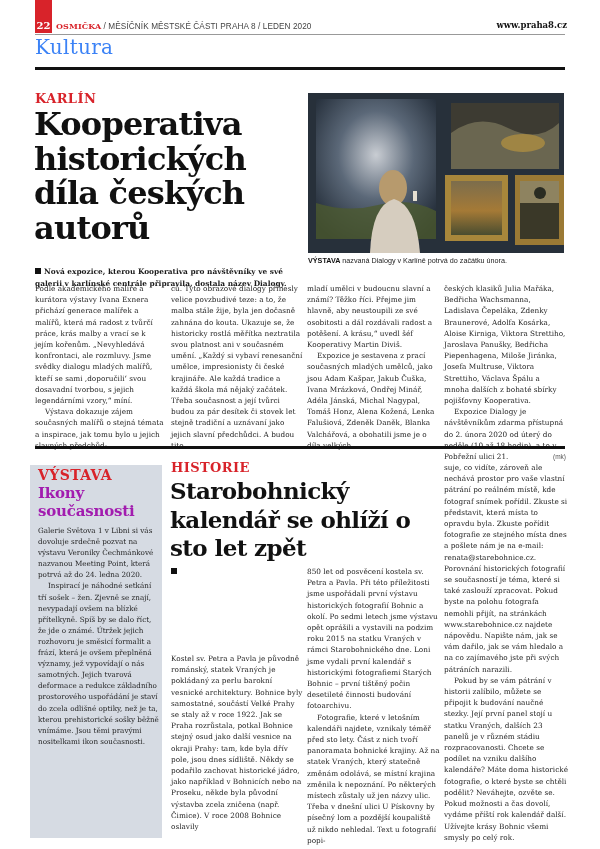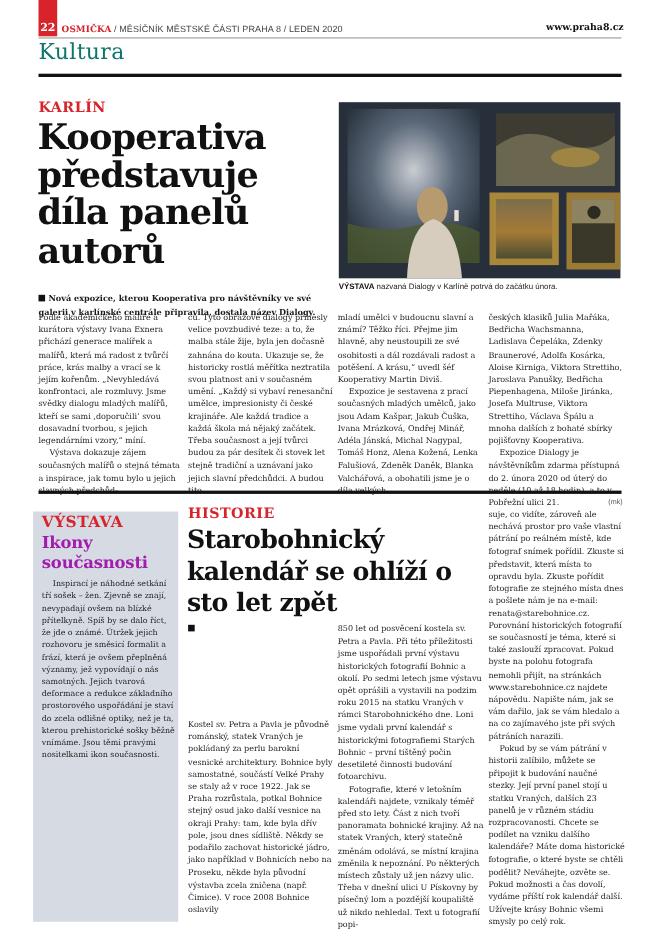--- a/index.html
+++ b/index.html
@@ -6,21 +6,21 @@
   body { width: 600px; height: 849px; position: relative; overflow: hidden; font-family: "DejaVu Serif", serif; color: #1a1a1a; }
   .abs { position: absolute; }
 
   
   .page-tab { left: 35px; top: 0; width: 17px; height: 33px; background: #d8232a; }
   .page-num { left: 35px; top: 18px; width: 17px; height: 15px; color: #fff; font-family: "DejaVu Serif", serif; font-weight: bold; font-size: 10px; line-height: 15px; text-align: center; }
   .mast { left: 56px; top: 21px; font-family: "Liberation Sans", sans-serif; font-size: 8.2px; color: #444; letter-spacing: 0.1px; white-space: nowrap; text-align: center; }
   .mast .brand { color: #d8232a; font-weight: bold; font-family: "DejaVu Serif", serif; font-size: 8px; }
   .web { right: 33px; top: 20px; font-family: "DejaVu Serif", serif; font-weight: bold; font-size: 8.5px; color: #111; }
   .rule-thin { left: 35px; top: 34px; width: 530px; height: 1px; background: #999; }
-  .section { left: 35px; top: 35px; font-family: "DejaVu Serif", serif; font-size: 20px; color: #0f766e; letter-spacing: 0.3px; }
+  .section { left: 35px; top: 35px; font-family: "DejaVu Serif", serif; font-size: 20px; color: #3b82f6; letter-spacing: 0.3px; }
   .rule-thick { left: 35px; top: 67px; width: 530px; height: 3px; background: #111; }
 
   
   .kicker { color: #d8232a; font-family: "DejaVu Serif", serif; font-weight: bold; font-size: 13px; letter-spacing: 0.4px; }
   .k1 { left: 35px; top: 91px; }
   .h1 { left: 34px; top: 107px; width: 270px; font-family: "DejaVu Serif", serif; font-weight: bold; font-size: 32px; line-height: 34.5px; letter-spacing: -0.8px; color: #111; }
   .lead { left: 35px; top: 266px; width: 262px; font-family: "DejaVu Serif", serif; font-weight: bold; font-size: 7.4px; line-height: 12px; }
   .sq { display: inline-block; width: 6px; height: 6px; background: #111; margin-right: 3px; vertical-align: 0px; }
 
   .photo { left: 308px; top: 93px; width: 256px; height: 160px; overflow: hidden; background: #2b323a; }
@@ -57,21 +57,21 @@
 
 <div class="abs page-tab"></div>
 <div class="abs page-num">22</div>
 <div class="abs mast"><span class="brand">OSMIČKA</span><span> / MĚSÍČNÍK MĚSTSKÉ ČÁSTI PRAHA 8 / LEDEN 2020</span></div>
 <div class="abs web">www.praha8.cz</div>
 <div class="abs rule-thin"></div>
 <div class="abs section">Kultura</div>
 <div class="abs rule-thick"></div>
 
 <div class="abs kicker k1">KARLÍN</div>
-<div class="abs h1">Kooperativa představuje díla panelů autorů</div>
+<div class="abs h1">Kooperativa historických díla českých autorů</div>
 <div class="abs lead"><span class="sq"></span><span>Nová expozice, kterou Kooperativa pro návštěvníky ve své galerii v karlínské centrále připravila, dostala název Dialogy.</span></div>
 
 <div class="abs photo" aria-label="Žena si prohlíží obrazy krajin v galerii">
   <svg width="256" height="160" viewBox="0 0 256 160">
     <defs>
       <radialGradient id="sky" cx="50%" cy="40%" r="70%">
         <stop offset="0%" stop-color="#c9cdd3"></stop>
         <stop offset="45%" stop-color="#5b6878"></stop>
         <stop offset="100%" stop-color="#1c2530"></stop>
       </radialGradient>
@@ -120,20 +120,21 @@
   <p>českých klasiků Julia Mařáka, Bedřicha Wachsmanna, Ladislava Čepeláka, Zdenky Braunerové, Adolfa Kosárka, Aloise Kirniga, Viktora Strettiho, Jaroslava Panušky, Bedřicha Piepenhagena, Miloše Jiránka, Josefa Multruse, Viktora Strettiho, Václava Špálu a mnoha dalších z bohaté sbírky pojišťovny Kooperativa.</p>
   <p class="ind"><span>Expozice Dialogy je návštěvníkům zdarma přístupná do 2. února 2020 od úterý do neděle (10 až 18 hodin), a to v Pobřežní ulici 21.</span> <span class="sig">(mk)</span></p>
 </div>
 
 <div class="abs rule-mid"></div>
 
 <div class="abs box"></div>
 <div class="abs kicker k2">VÝSTAVA</div>
 <div class="abs h2">Ikony současnosti</div>
 <div class="abs col c5">
+  <p>Galerie Světova 1 v Libni si vás dovoluje srdečně pozvat na výstavu Veroniky Čechmánkové nazvanou Meeting Point, která potrvá až do 24. ledna 2020.</p>
   <p class="ind">Inspirací je náhodné setkání tří sošek – žen. Zjevně se znají, nevypadají ovšem na blízké přítelkyně. Spíš by se dalo říct, že jde o známé. Útržek jejich rozhovoru je směsicí formalit a frází, která je ovšem přeplněná významy, jež vypovídají o nás samotných. Jejich tvarová deformace a redukce základního prostorového uspořádání je staví do zcela odlišné optiky, než je ta, kterou prehistorické sošky běžně vnímáme. Jsou těmi pravými nositelkami ikon současnosti.</p>
 </div>
 
 <div class="abs kicker k3">HISTORIE</div>
 <div class="abs h3">Starobohnický kalendář se ohlíží o sto let zpět</div>
 <div class="abs lead2"><span class="sq"></span></div>
 <div class="abs col c6">
   <p>Kostel sv. Petra a Pavla je původně románský, statek Vraných je pokládaný za perlu barokní vesnické architektury. Bohnice byly samostatné, součástí Velké Prahy se staly až v roce 1922. Jak se Praha rozrůstala, potkal Bohnice stejný osud jako další vesnice na okraji Prahy: tam, kde byla dřív pole, jsou dnes sídliště. Někdy se podařilo zachovat historické jádro, jako například v Bohnicích nebo na Proseku, někde byla původní výstavba zcela zničena (např. Čimice). V roce 2008 Bohnice oslavily</p>
 </div>
 <div class="abs col c7">

